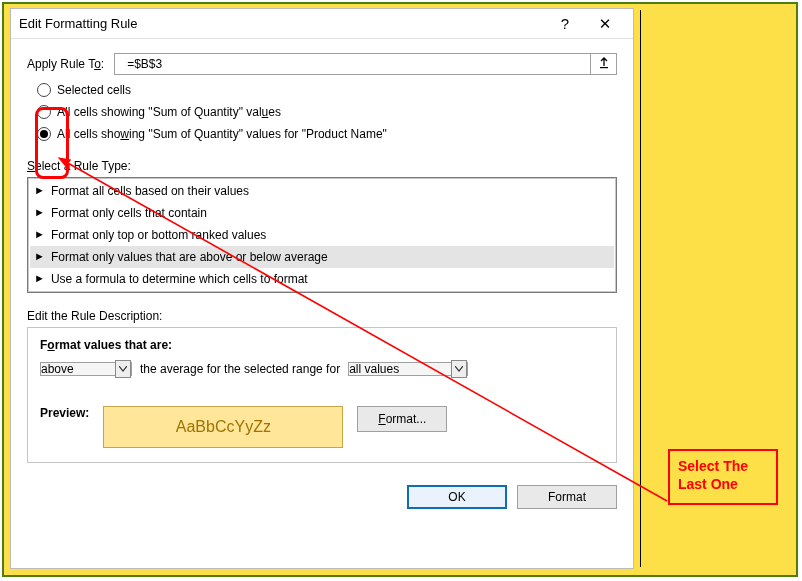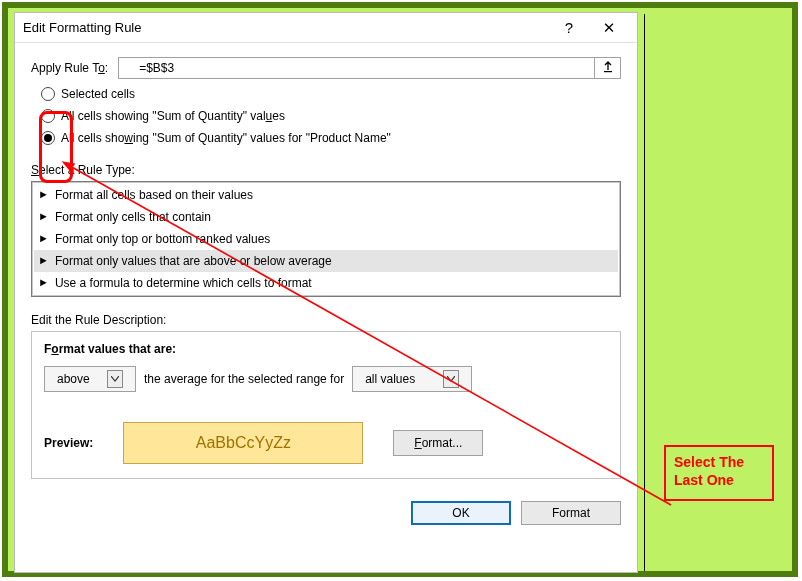--- a/index.html
+++ b/index.html
@@ -10,22 +10,22 @@
     color:#000;
     width:802px;
     height:581px;
     position:relative;
     background:#fff;
   }
   .outer {
     position:absolute;
     left:2px; top:2px;
     width:796px; height:575px;
-    border:6px solid #4d7c0f;
-    background:#bef264;
+    border:2px solid #4d7c0f;
+    background:#fde047;
   }
   .dialog {
     position:absolute;
     left:6px; top:4px;
     width:624px;
     height:561px;
     border:1px solid #bbb;
     background:#fff;
   }
   .titlebar {
@@ -43,21 +43,21 @@
   .row { display:flex; align-items:center; margin-bottom:4px;}
   .underline-letter { text-decoration:underline; }
   .apply-label { margin-right:10px; }
   .ref-input {
     flex:1;
     border:1px solid #a0a0a0;
     background:#fff;
     height:22px;
     display:flex;
     align-items:center;
-    padding:0 20px;
+    padding:0 12px;
     font-size:12px;
   }
   .ref-btn {
     width:26px; height:22px;
     border:1px solid #a0a0a0;
     border-left:none;
     display:flex; align-items:center; justify-content:center;
   }
   .radio-group { margin:4px 0 14px 10px; }
   .radio-line { display:flex; align-items:center; height:22px; }
@@ -98,32 +98,32 @@
   .edit-desc-label { margin:16px 0 4px 0; }
   .desc-box {
     border:1px solid #c4c4c4;
     padding:10px 12px 14px 12px;
   }
   .desc-title { font-weight:bold; margin-bottom:10px; }
   .inline-row { display:flex; align-items:center; gap:8px;}
   .combo {
     border:1px solid #a0a0a0;
     background:#f5f5f5;
-    height:26px; min-width:70px;
+    height:14px; min-width:70px;
     display:flex; align-items:center;
-    padding:0 12px;
+    padding:0 0;
   }
   .combo .caret {
     margin-left:auto;
     border:1px solid #888;
     width:16px; height:18px;
     display:flex; align-items:center; justify-content:center;
     background:#eee;
   }
-  .preview-row { display:flex; align-items:center; margin-top:30px; gap:30px;}
+  .preview-row { display:flex; align-items:flex-start; margin-top:30px; gap:14px;}
   .preview-label { font-weight:bold; }
   .preview-swatch {
     width:240px; height:42px;
     border:1px solid #c9a54a;
     background:#ffe699;
     color:#a07200;
     display:flex; align-items:center; justify-content:center;
     font-size:16px;
   }
   .format-btn {

